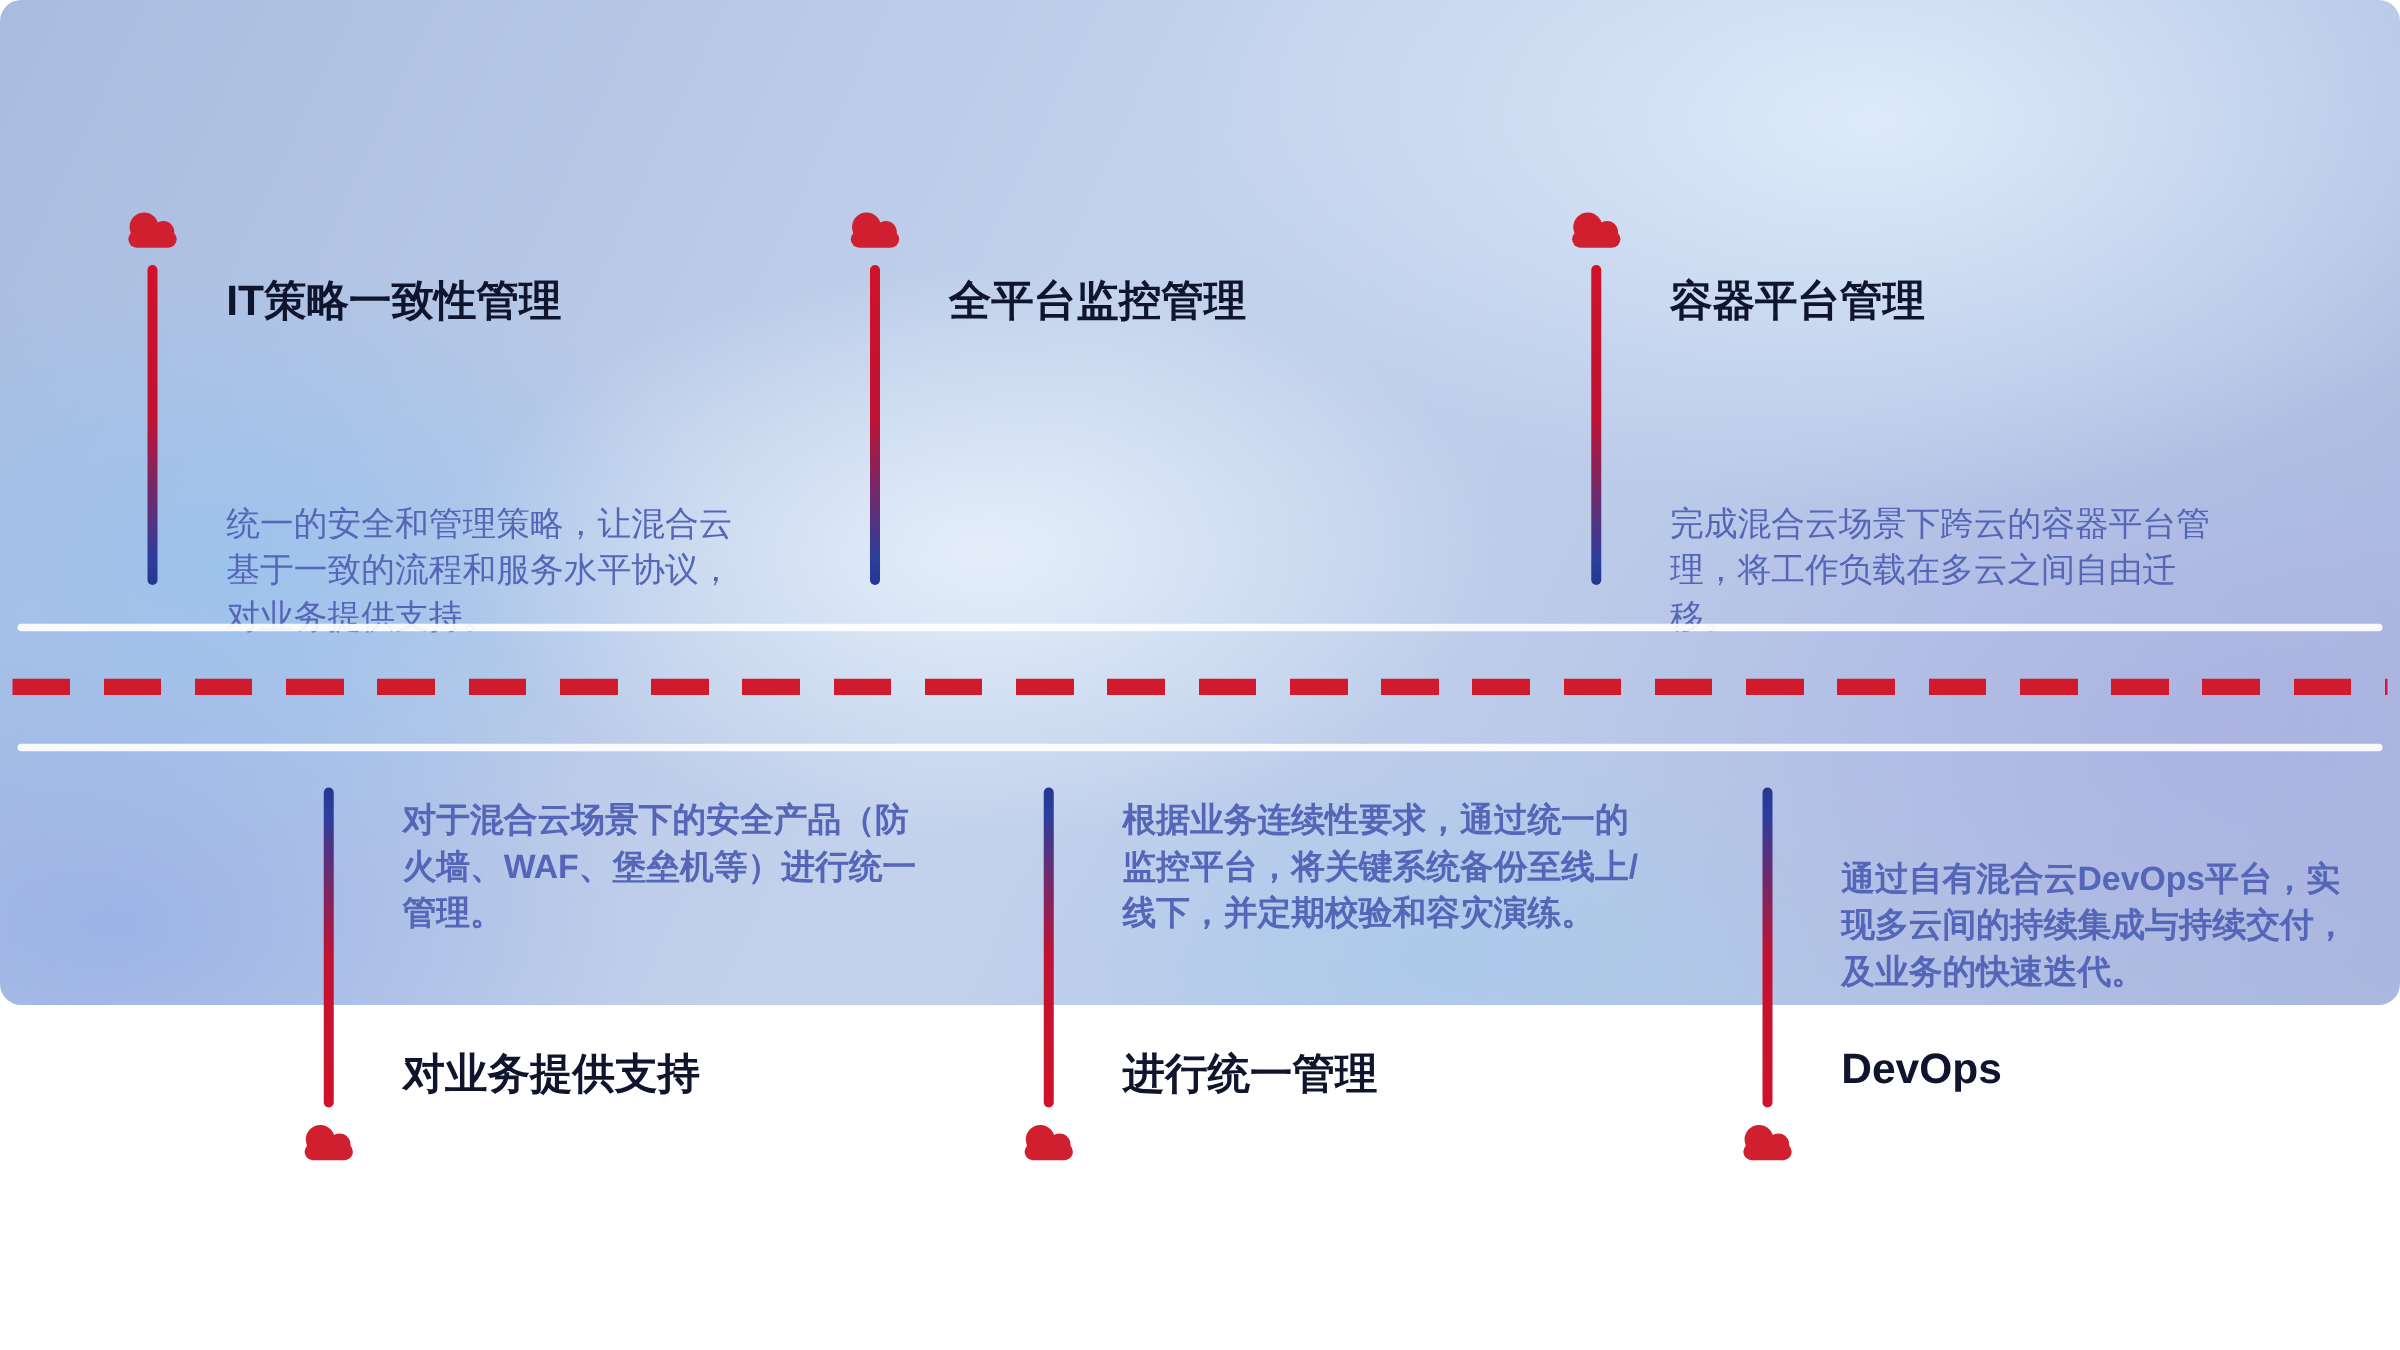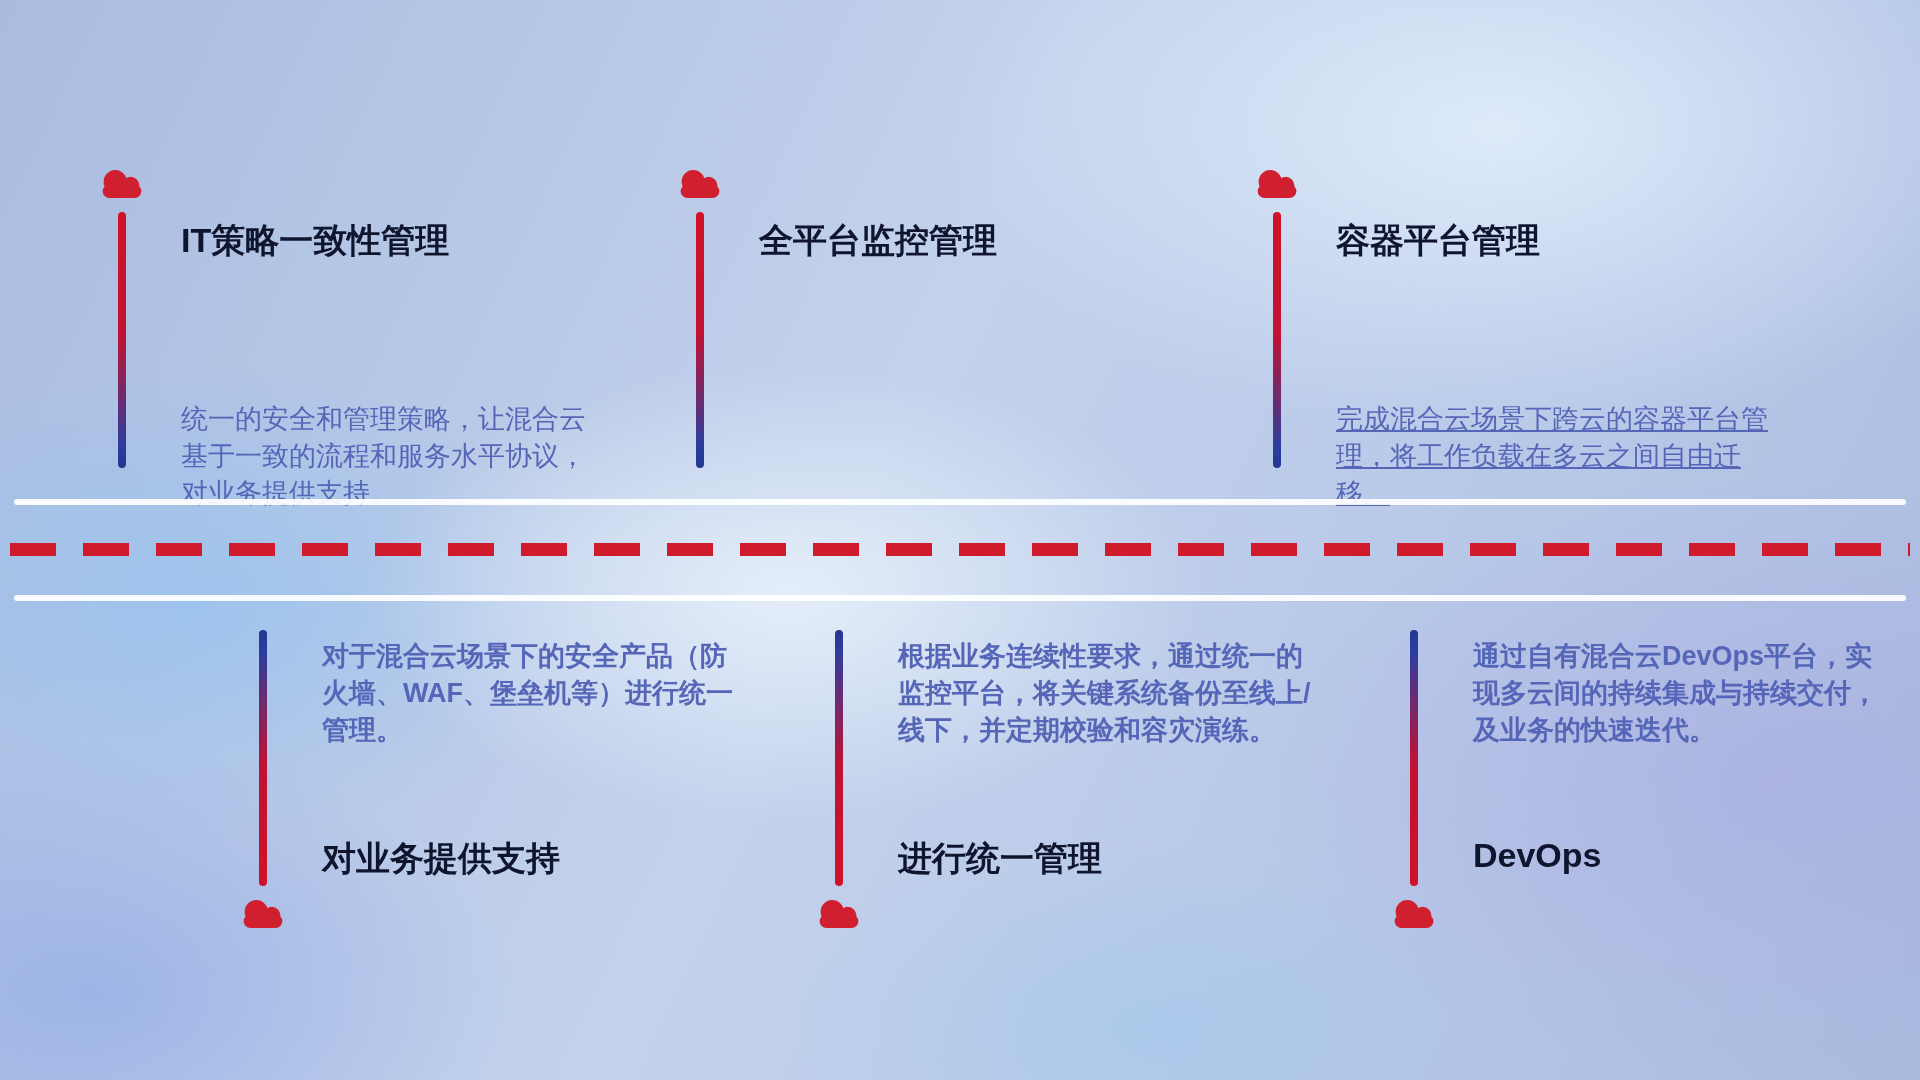--- a/index.html
+++ b/index.html
@@ -4,29 +4,30 @@
 <style>
   * { margin: 0; padding: 0; box-sizing: border-box; }
   html, body { width: 1920px; height: 1080px; }
   body {
     font-family: "Liberation Sans", "DejaVu Sans", sans-serif;
     overflow: hidden;
   }
   .canvas {
     position: relative;
     width: 1920px;
-    height: 1080px;
+    height: 804px;
     background:
       radial-gradient(900px 500px at 78% 12%, rgba(228,240,253,0.85), rgba(228,240,253,0) 62%),
       radial-gradient(700px 380px at 41% 55%, rgba(240,248,255,0.75), rgba(240,248,255,0) 60%),
       radial-gradient(650px 400px at 10% 56%, rgba(130,192,245,0.45), rgba(130,192,245,0) 60%),
       radial-gradient(820px 460px at 92% 72%, rgba(168,160,226,0.38), rgba(168,160,226,0) 65%),
       radial-gradient(700px 420px at 5% 92%, rgba(118,150,232,0.38), rgba(118,150,232,0) 60%),
       radial-gradient(600px 300px at 60% 95%, rgba(140,200,240,0.30), rgba(140,200,240,0) 60%),
       linear-gradient(115deg, #a9bce0 0%, #c3d2ec 45%, #b6c7e7 75%, #a9bade 100%);
+    border-radius: 17px;
   }
 
   .item { position: absolute; width: 540px; height: 316px; }
 
   .cloud { position: absolute; width: 58px; height: 41px; }
   .cloud svg { width: 100%; height: 100%; display: block; }
 
   .vline {
     position: absolute;
     width: 8px;
@@ -53,34 +54,34 @@
   .titem .cloud { left: 0; top: 0; }
   .titem .vline { left: 25px; top: 46px; height: 256px; }
   .titem .ftitle { left: 88px; top: 52px; }
   .titem .fdesc { left: 88px; top: 192px; margin-top: 43px; }
 
   #titem-0 { left: 93px;  top: 166px; }
   #titem-1 { left: 671px; top: 166px; }
   #titem-2 { left: 1248px; top: 166px; }
   #titem-0 .fdesc { width: 420px; }
   #titem-1 .fdesc { width: 468px; }
-  #titem-2 .fdesc { width: 440px; text-decoration: underline; }
+  #titem-2 .fdesc { width: 440px; }
 
   
   .bitem .vline { left: 25px; top: 0; height: 256px; }
   .bitem .fdesc { left: 88px; top: 8px; font-weight: bold; }
   .bitem .ftitle { left: 88px; top: 206px; }
   .bitem .cloud { left: 0; top: 266px; }
 
   #bitem-0 { left: 234px;  top: 630px; }
   #bitem-1 { left: 810px;  top: 630px; }
   #bitem-2 { left: 1385px; top: 630px; }
   #bitem-0 .fdesc { width: 426px; }
   #bitem-1 .fdesc { width: 426px; }
-  #bitem-2 .fdesc { width: 410px; }
+  #bitem-2 .fdesc { width: 410px; margin-top: 47px; }
 
   
   .solid-line {
     position: absolute;
     left: 14px;
     width: 1892px;
     height: 6px;
     border-radius: 3px;
     background: rgba(255,255,255,0.92);
   }

